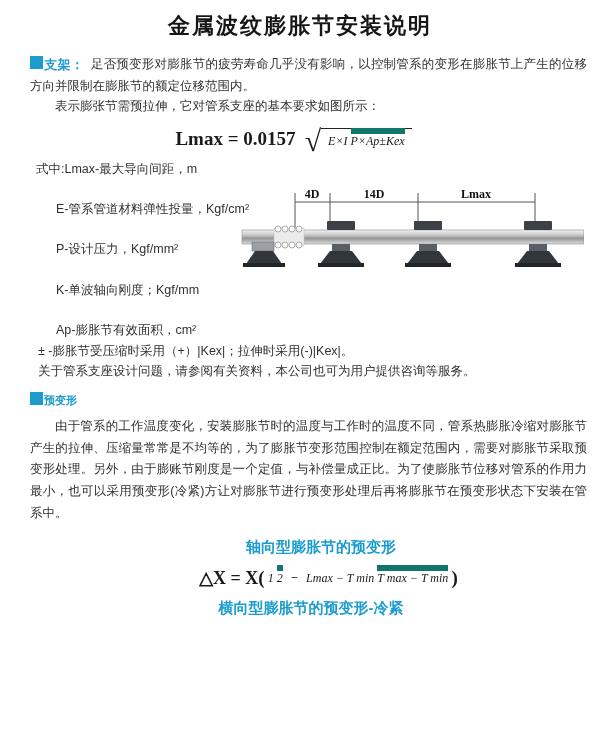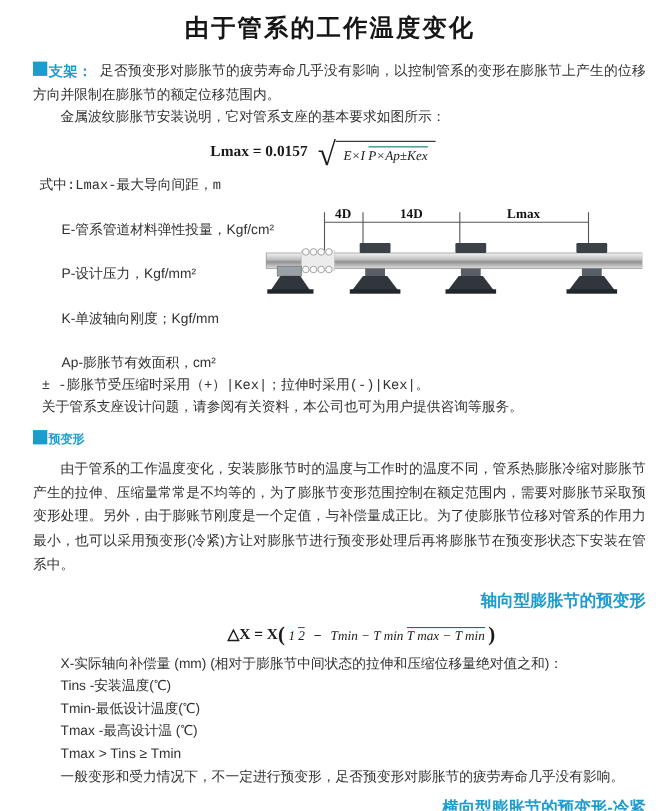--- a/index.html
+++ b/index.html
@@ -15,63 +15,63 @@
   .content { padding:0 13px 0 30px; font-size:12.5px; line-height:20.5px; text-align:justify; }
 
   .sq { display:inline-block; width:13px; height:13px; background:var(--blue); vertical-align:-1px; margin-right:1px; }
   .runin-head { color:var(--blue); font-weight:bold; font-size:13px; margin-right:7px; vertical-align:-1px; }
   .p-first { margin:13px 0 0 0; }
   .p-example { margin:0; text-indent:2em; }
 
   
   .formula-row { text-align:center; font-family:"Liberation Serif", serif; color:#1a1a1a; }
   .f-lmax { margin:9px 30px 6px 0; }
-  .f-lhs { font-weight:bold; font-size:14px; vertical-align:middle; }
+  .f-lhs { font-weight:bold; font-size:19px; vertical-align:middle; }
   .sqrt { display:inline-flex; align-items:center; margin-left:6px; vertical-align:middle; }
   .sqrt .rad { font-size:30px; font-weight:400; line-height:0.9; transform:translateY(1px); }
   .sqrt .radicand { border-top:1.6px solid #222; padding:1px 7px 0 7px; }
   .frac { display:inline-block; vertical-align:middle; text-align:center; font-style:italic; font-size:12px; line-height:1.2; }
-  .frac .den { border-top:1px solid #0f766e; }
+  .frac .den { border-top:6px solid #0f766e; }
   .paren { font-size:19px; vertical-align:middle; font-weight:bold; }
   .f-dx { margin:10px 0 4px 40px; }
-  .f-dx .f-lhs, .f-dy .f-lhs { font-size:14px; }
+  .f-dx .f-lhs, .f-dy .f-lhs { font-size:18px; }
   .mini-gap { margin:0 5px; vertical-align:middle; font-weight:bold; }
 
   
   .defs { margin-top:2px; }
   .def-line { line-height:20.4px; text-align:left; }
-  .ind-a { margin-left:6px;font-family:Liberation Mono, monospace; }
+  .ind-a { margin-left:6px; }
   .ind-b { margin-left:26px;margin-top:20px; }
-  .ind-c { margin-left:8px;font-family:Liberation Mono, monospace; }
+  .ind-c { margin-left:8px; }
 
   
   .sec-head { margin-top:9px; font-size:11px; font-weight:bold; color:var(--blue); text-align:left; }
   .sec-head .sq { vertical-align:-1px; }
   .body-para { margin:5px 0 0 0; text-indent:2em; line-height:21.8px; }
 
-  .sub-head { font-weight:bold; color:var(--blue); font-size:15px; text-align:right; }
+  .sub-head { font-weight:bold; color:var(--blue); font-size:15px; text-align:center; }
   .sub-axial { margin:12px 0 0 25px; }
   .sub-lateral { margin:9px 0 0 5px; }
 
   .note-para { margin:6px 0 0 0; text-indent:2em; line-height:21px; }
   .item-line { margin-left:25px; line-height:20.6px; text-align:left; }
 
   
   .diagram { position:absolute; left:238px; top:186px; }
   .dimlabel { font-family:"Liberation Serif", serif; font-weight:bold; font-size:12px; fill:#111; text-anchor:middle; }
 </style>
 </head>
 <body>
 
-<div class="page-title">由于管系的工作温度变化</div>
+<div class="page-title">金属波纹膨胀节安装说明</div>
 
 <div class="content">
 
   <p class="p-first"><span class="sq"></span><span class="runin-head">支架：</span><span>足否预变形对膨胀节的疲劳寿命几乎没有影响，以控制管系的变形在膨胀节上产生的位移方向并限制在膨胀节的额定位移范围内。</span></p>
-  <p class="p-example">金属波纹膨胀节安装说明，它对管系支座的基本要求如图所示：</p>
+  <p class="p-example">表示膨张节需预拉伸，它对管系支座的基本要求如图所示：</p>
 
   <div class="formula-row f-lmax">
     <span class="f-lhs">Lmax = 0.0157</span>
     <span class="sqrt">
       <span class="rad">√</span>
       <span class="radicand">
         <span class="frac">
           <span class="num">E×I</span>
           <span class="den">P×Ap±Kex</span>
         </span>
@@ -95,35 +95,27 @@
   <div class="sub-head sub-axial">轴向型膨胀节的预变形</div>
 
   <div class="formula-row f-dx">
     <span class="f-lhs">△X = X</span><span class="paren">(</span>
     <span class="frac">
       <span class="num">1</span>
       <span class="den">2</span>
     </span>
     <span class="mini-gap">−</span>
     <span class="frac">
-      <span class="num">Tmin − T min</span>
+      <span class="num">Lmax − T min</span>
       <span class="den">T max − T min</span>
     </span>
     <span class="paren">)</span>
   </div>
 
 
-  <div>
-    <div class="item-line">X-实际轴向补偿量 (mm) (相对于膨胀节中间状态的拉伸和压缩位移量绝对值之和)：</div>
-    <div class="item-line">Tins -安装温度(℃)</div>
-    <div class="item-line">Tmin-最低设计温度(℃)</div>
-    <div class="item-line">Tmax -最高设计温 (℃)</div>
-    <div class="item-line">Tmax &gt; Tins ≥ Tmin</div>
-    <div class="item-line">一般变形和受力情况下，不一定进行预变形，足否预变形对膨胀节的疲劳寿命几乎没有影响。</div>
-  </div>
 
   <div class="sub-head sub-lateral">横向型膨胀节的预变形-冷紧</div>
 
 </div>
 
 <svg class="diagram" width="346" height="88" viewBox="0 0 346 88" xmlns="http://www.w3.org/2000/svg">
   <defs>
     <linearGradient id="pipeG" x1="0" y1="0" x2="0" y2="1">
       <stop offset="0" stop-color="#f4f4f4"></stop>
       <stop offset="0.42" stop-color="#c0c0c0"></stop>

